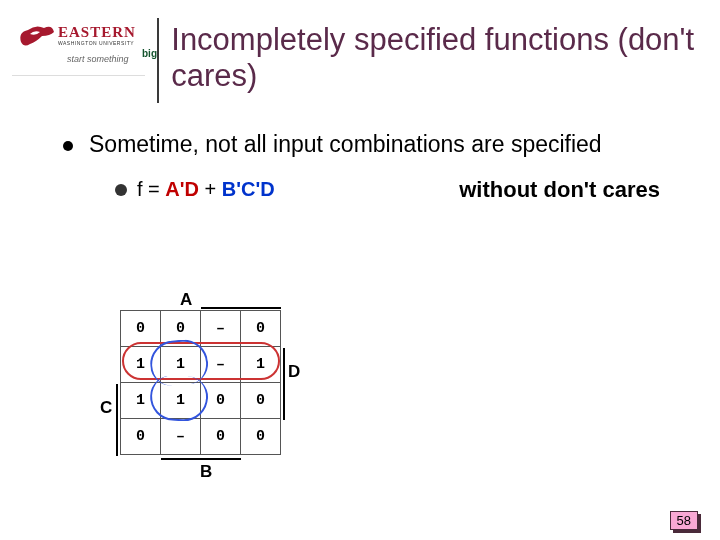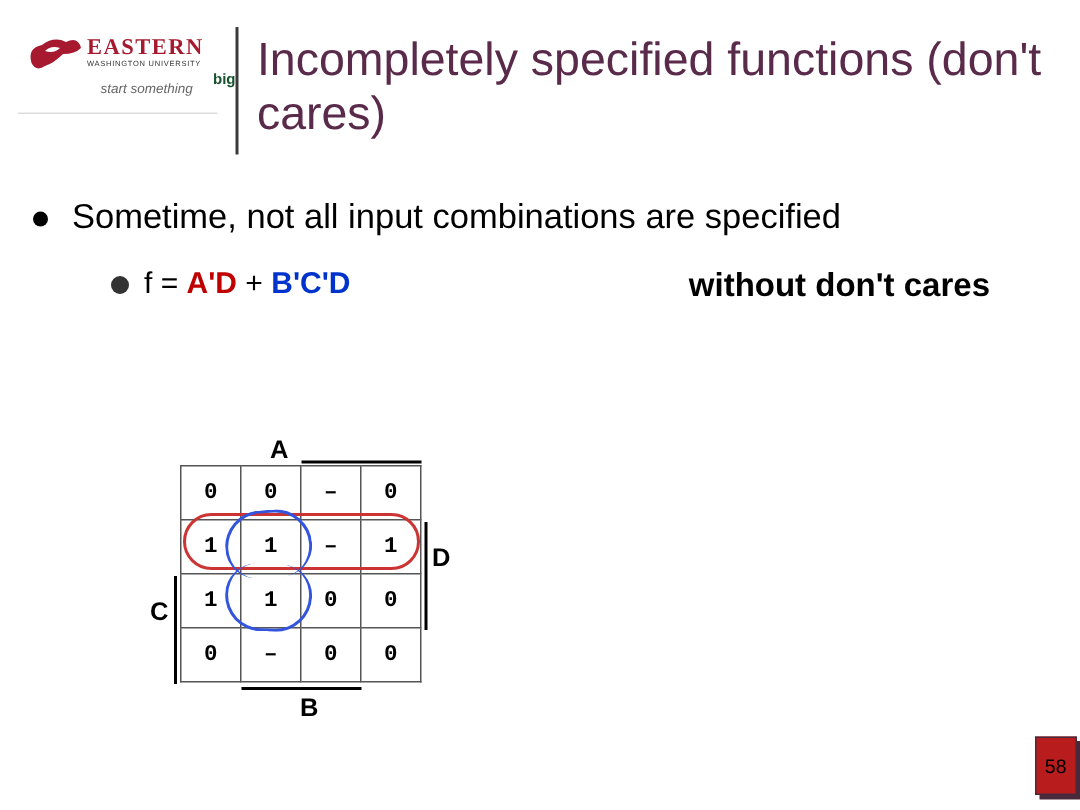--- a/index.html
+++ b/index.html
@@ -67,21 +67,21 @@
   .title {
     font-family: "Arial Narrow", Arial, sans-serif;
     font-size: 31px;
     color: #5a2a4a;
     line-height: 1.15;
     font-stretch: condensed;
     letter-spacing: 0px;
     padding-top: 4px;
   }
   .content {
-    padding: 18px 30px 0 22px;
+    padding: 18px 30px 0 63px;
     font-size: 23px;
   }
   .bullet-row {
     display: flex;
     align-items: flex-start;
     gap: 16px;
     margin-bottom: 16px;
   }
   .bullet-dot {
     width: 10px; height: 10px;
@@ -199,27 +199,27 @@
     width: 58px; height: 45px;
     border-bottom-left-radius: 28px;
     border-bottom-right-radius: 28px;
     border-top-left-radius: 24px;
     border-top-right-radius: 24px;
     border-top: none;
     transform: rotate(2deg);
   }
   .slide-num {
     position: absolute;
-    right: 2px;
+    right: 22px;
     bottom: 10px;
     font-size: 13px;
-    background: #b91c1c;
+    background: #f9a8d4;
     border: 1.5px solid #4a2a3a;
     box-shadow: 3px 3px 0 #4a2a3a;
-    padding: 11px 6px;
+    padding: 1px 6px;
   }
 </style>
 </head>
 <body>
 
 <div class="header">
   <div class="logo">
     <svg class="logo-eagle" viewBox="0 0 40 30">
       <path d="M5 20 Q2 10 12 8 Q20 2 28 6 Q36 2 38 10 Q34 14 26 14 Q20 20 14 22 Q8 26 5 20 Z" fill="#a6192e"></path>
       <path d="M14 12 Q18 8 24 10 Q20 14 14 12 Z" fill="#fff"></path>

